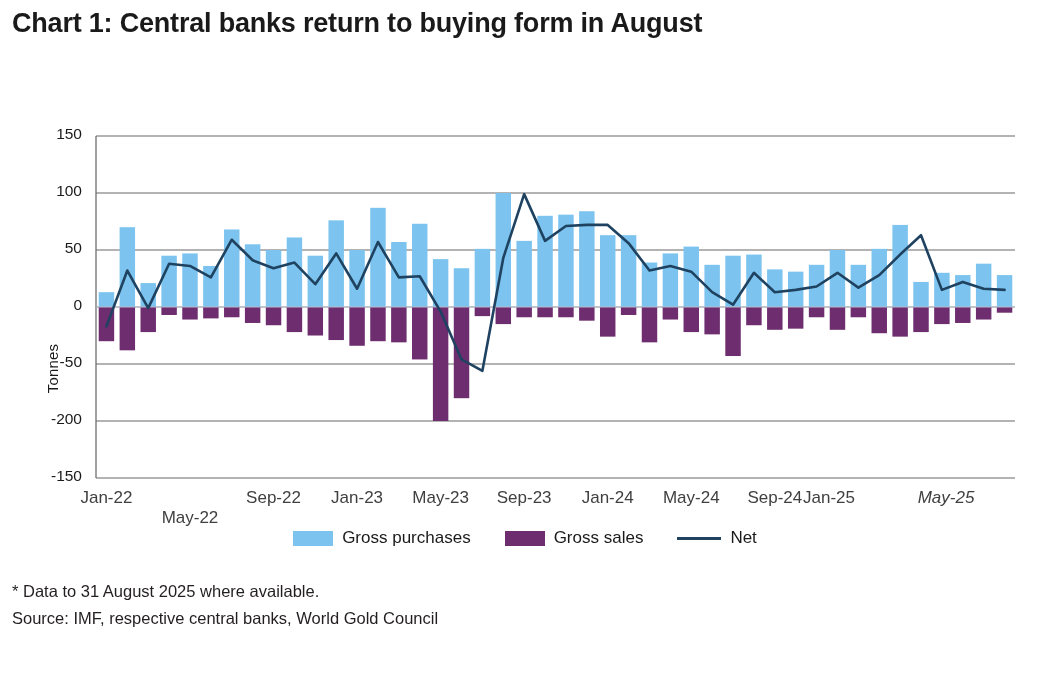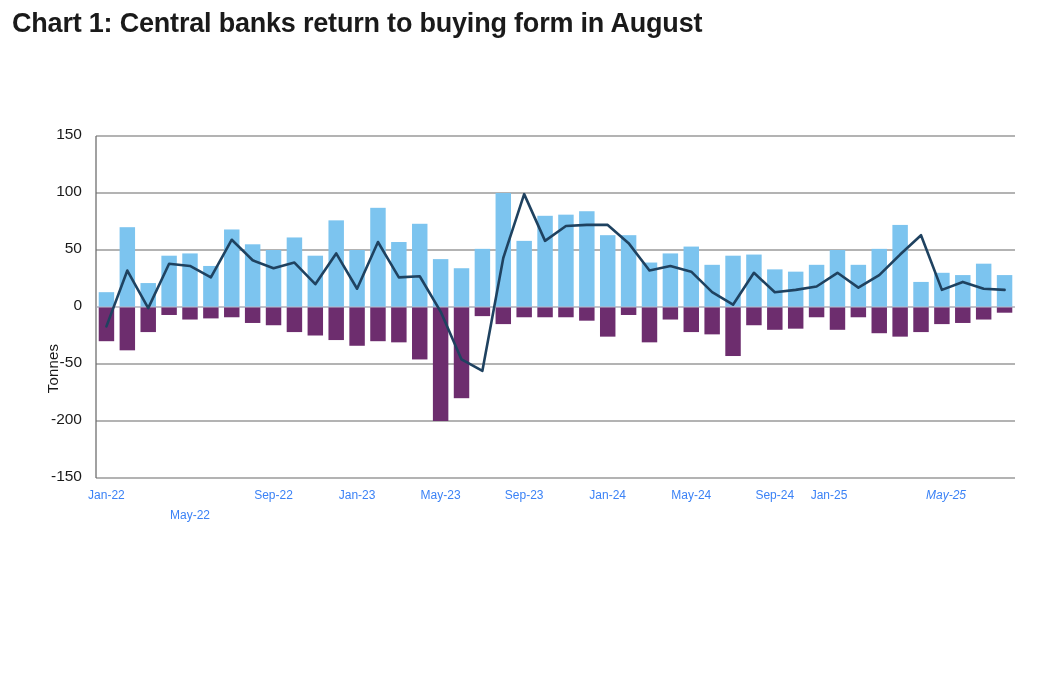--- a/index.html
+++ b/index.html
@@ -53,22 +53,22 @@
   .ytick {
     position: absolute;
     right: 0;
     width: 48px;
     text-align: right;
     font-size: 15.5px;
     color: #1a1a1a;
   }
   .xtick {
     position: absolute;
-    font-size: 12px;
-    color: #3b82f6;
+    font-size: 17px;
+    color: #404040;
     white-space: nowrap;
     transform: translateX(-50%);
   }
   #legend {
     position: absolute;
     left: 0; top: 528px;
     width: 1050px;
     display: flex;
     justify-content: center;
     align-items: center;
@@ -219,15 +219,33 @@
       <div class="xtick" style="left: 357.08px; top: 368px;">Jan-23</div>
       <div class="xtick" style="left: 440.625px; top: 368px;">May-23</div>
       <div class="xtick" style="left: 524.17px; top: 368px;">Sep-23</div>
       <div class="xtick" style="left: 607.716px; top: 368px;">Jan-24</div>
       <div class="xtick" style="left: 691.261px; top: 368px;">May-24</div>
       <div class="xtick" style="left: 774.807px; top: 368px;">Sep-24</div>
       <div class="xtick" style="left: 829px; top: 368px;">Jan-25</div>
       <div class="xtick" style="left: 946px; top: 368px; font-style: italic;">May-25</div>
     </div>
 
-
+  <div id="legend">
+      <div class="legend-item">
+        <span class="legend-swatch" style="background: rgb(124, 196, 239);"></span>
+        <span class="legend-label">Gross purchases</span>
+      </div>
+      <div class="legend-item">
+        <span class="legend-swatch" style="background: rgb(109, 45, 110);"></span>
+        <span class="legend-label">Gross sales</span>
+      </div>
+      <div class="legend-item">
+        <span class="legend-line" style="border-top-color: rgb(31, 66, 96);"></span>
+        <span class="legend-label">Net</span>
+      </div>
+    </div>
+
+  <div id="footnotes">
+    <div class="footnote">* Data to 31 August 2025 where available.</div>
+    <div class="footnote">Source: IMF, respective central banks, World Gold Council</div>
+  </div>
 
 </div>
 
 </body></html>

